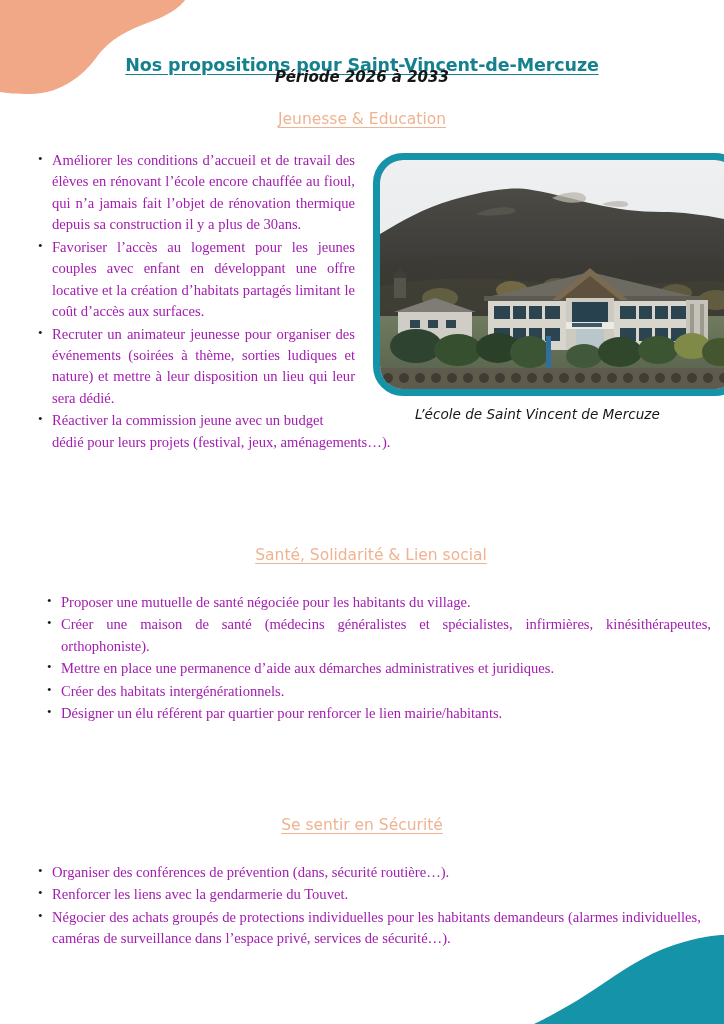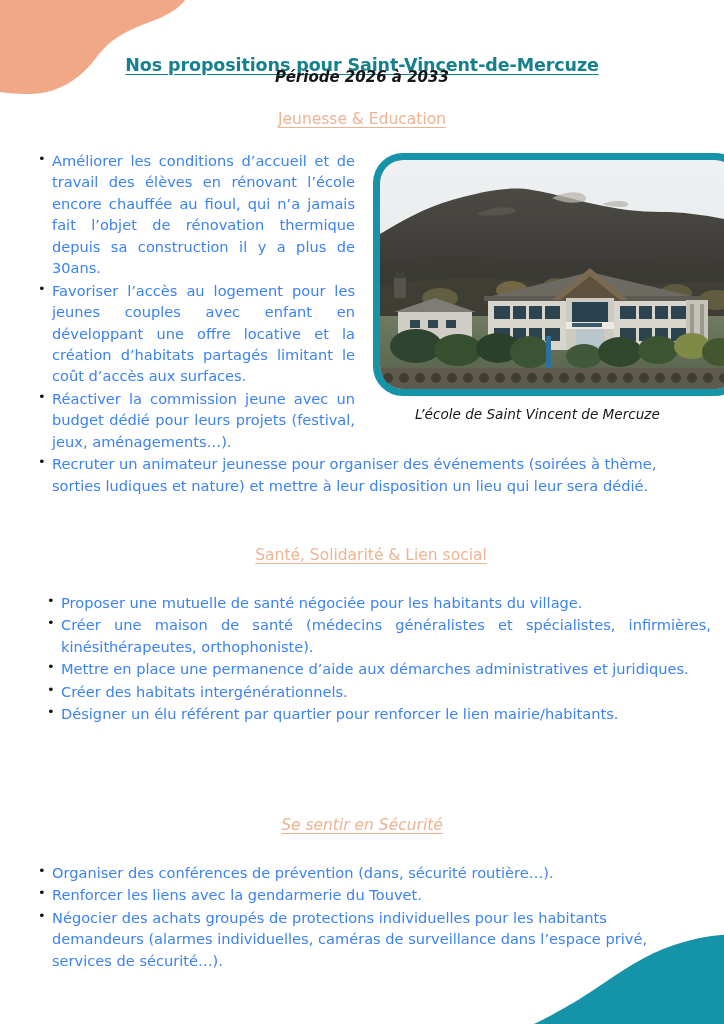--- a/index.html
+++ b/index.html
@@ -83,21 +83,22 @@
     margin: 0;
     padding: 0;
   }
   ul.bullets > li {
     position: relative;
     padding-left: 30px;
     margin: 0 0 1px 0;
     font-size: 14.6px;
     line-height: 1.47;
     text-align: justify;
-    color: #3b82f6;
+    color: #a21caf;
+    font-family: Liberation Serif, serif;
   }
   ul.bullets > li::before {
     content: "\2022";
     position: absolute;
     left: 16px;
     top: -1px;
     font-size: 13px;
     color: #161616;
   }
   ul.bullets > li:last-child {
@@ -154,21 +155,21 @@
   }
   .sec2 .section-heading { margin-bottom: 28px; }
 
   
   .sec3 {
     position: absolute;
     left: 22px;
     top: 816px;
     width: 680px;
   }
-  .sec3 .section-heading { margin-bottom: 28px; font-style: italic; }
+  .sec3 .section-heading { margin-bottom: 28px; }
 
   .clear { clear: both; height: 0; }
 </style>
 </head>
 <body>
 
 <svg class="deco-topleft" viewBox="0 0 185 100" preserveAspectRatio="none" aria-hidden="true">
   <path d="M0,0 L185,0 C185,0 178,12 150,22 C120,33 108,42 96,58 C84,74 62,94 30,94 C16,94 6,93 0,92 Z" fill="#f0a886"></path>
 </svg>
 
@@ -314,22 +315,22 @@
             </g>
           </svg>
         </div>
       </div>
       <figcaption class="photo-caption">L’école de Saint Vincent de Mercuze</figcaption>
     </figure>
 
     <ul class="bullets sec1-list">
       <li>Améliorer les conditions d’accueil et de travail des élèves  en rénovant l’école encore chauffée au fioul, qui n’a jamais fait l’objet de rénovation thermique depuis sa construction il y a plus de 30ans.</li>
       <li>Favoriser l’accès au logement pour les jeunes couples avec enfant en développant une offre locative et la création d’habitats partagés limitant le coût d’accès aux surfaces.</li>
+      <li>Recruter un animateur jeunesse pour organiser des événements (soirées à thème, sorties ludiques et nature) et mettre à leur disposition un lieu qui leur sera dédié.</li>
       <li>Réactiver la commission jeune avec un budget dédié pour leurs projets (festival, jeux, aménagements…).</li>
-      <li>Recruter un animateur jeunesse pour organiser des événements (soirées à thème, sorties ludiques et nature) et mettre à leur disposition un lieu qui leur sera dédié.</li>
     </ul>
     <div class="clear"></div>
   </section>
 
   <section class="sec2">
     <h2 class="section-heading">Santé, Solidarité &amp; Lien social</h2>
     <ul class="bullets">
       <li>Proposer une mutuelle de santé négociée pour les habitants du village.</li>
       <li>Créer une maison de santé (médecins généralistes et spécialistes, infirmières, kinésithérapeutes, orthophoniste).</li>
       <li>Mettre en place une permanence d’aide aux démarches administratives et juridiques.</li>

